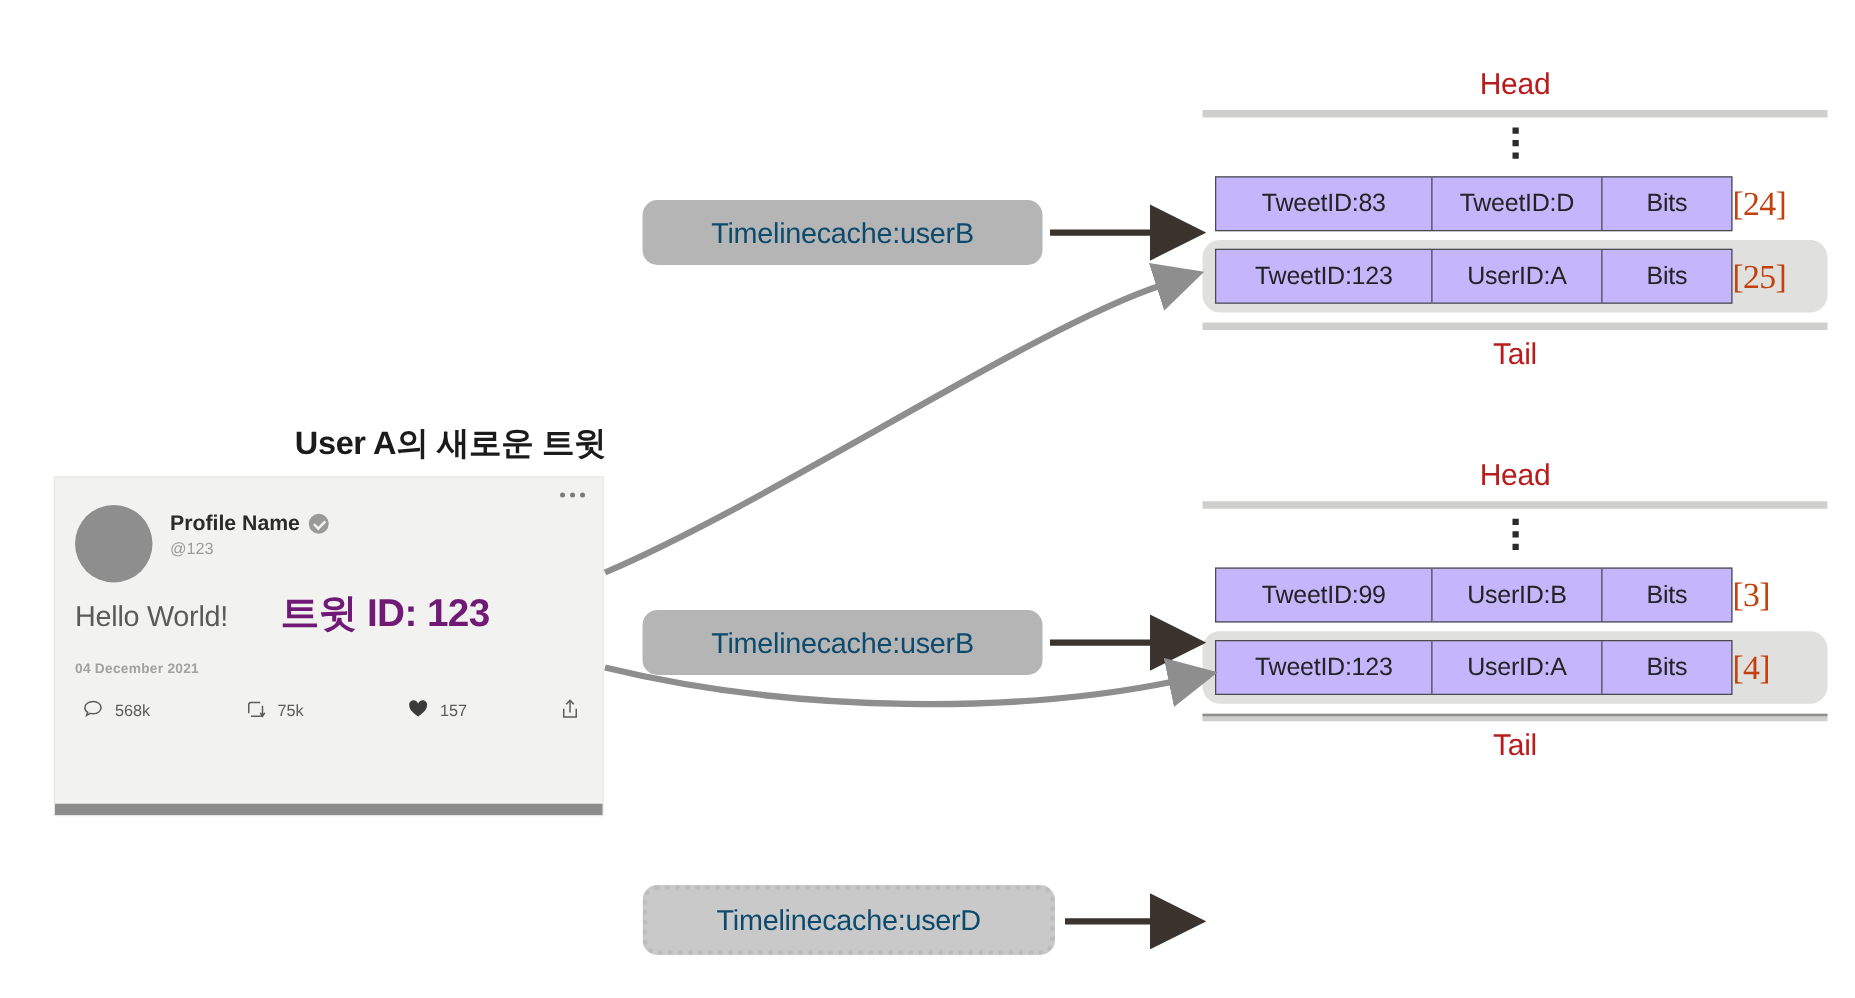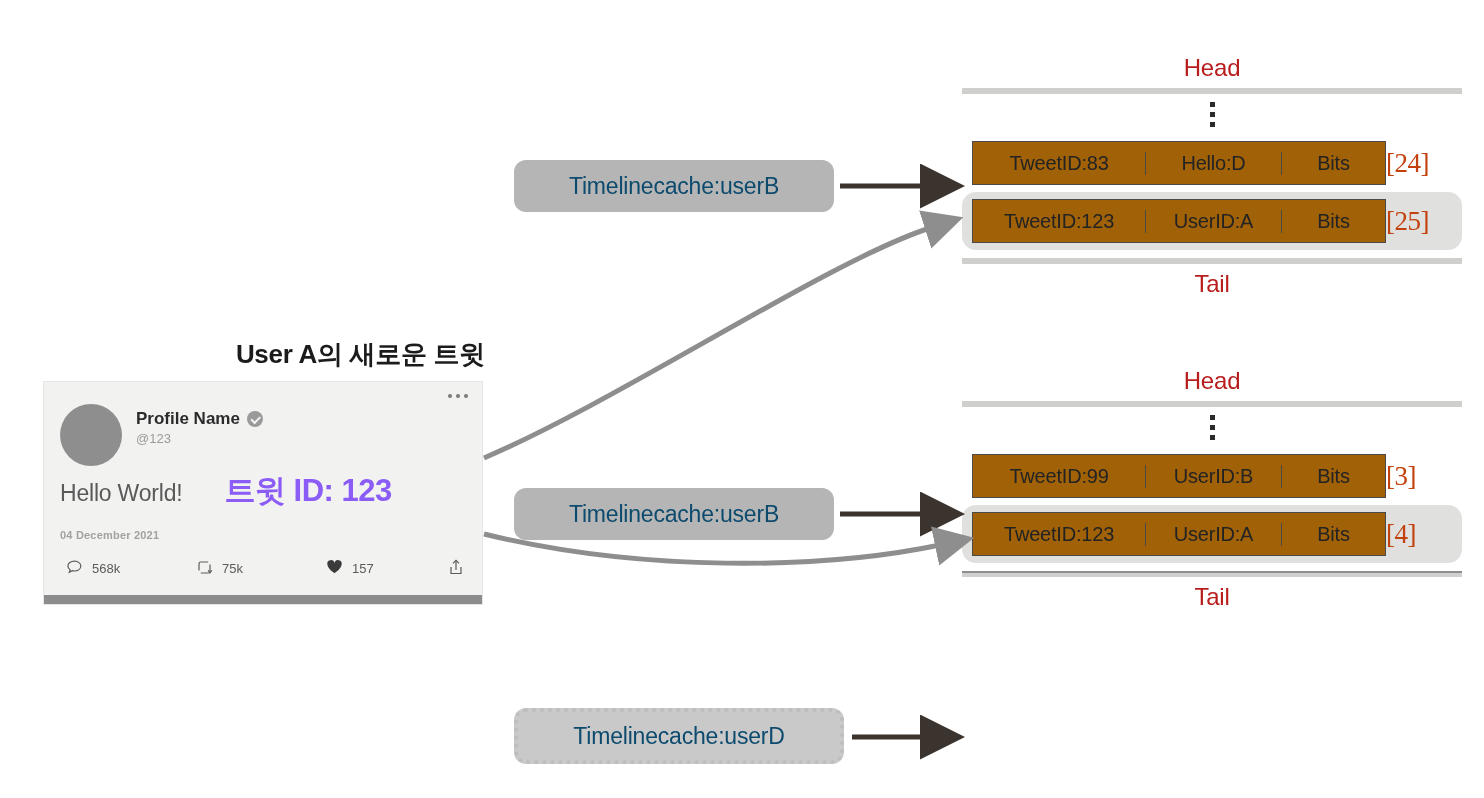--- a/index.html
+++ b/index.html
@@ -13,21 +13,21 @@
 
   
   #tweet-heading {
     position: absolute; left: 45px; top: 337px; width: 440px;
     text-align: right;
     font-size: 26px; font-weight: bold; color: #1b1b1b;
     letter-spacing: -0.3px;
   }
   #tweet-card {
     position: absolute; left: 44px; top: 382px;
-    width: 438px; height: 222px;
+    width: 438px; height: 270px;
     background: #f2f2f1;
     box-shadow: 0 0 0 1px #e6e6e4;
   }
   #tweet-card .card-bottom-bar {
     position: absolute; left: 0; right: 0; bottom: 0; height: 9px;
     background: #8c8c8c;
   }
   #more-icon {
     position: absolute; right: 14px; top: 12px;
     display: flex; gap: 4px;
@@ -53,21 +53,21 @@
     transform: rotate(-45deg);
   }
   #profile-handle { font-size: 13px; color: #9b9b9b; margin-top: 2px; }
 
   #tweet-body-row {
     position: absolute; left: 16px; top: 88px; right: 16px;
     display: flex; align-items: baseline;
   }
   #tweet-text { font-size: 23px; color: #5a5a5a; letter-spacing: -0.2px; }
   #tweet-id-label {
-    font-size: 31px; font-weight: bold; color: #8b5cf6;
+    font-size: 31px; font-weight: bold; color: #701a75;
     margin-left: 42px; letter-spacing: -0.5px;
   }
   #tweet-date {
     position: absolute; left: 16px; top: 147px;
     font-size: 11px; color: #a2a2a2; letter-spacing: .2px; font-weight: bold;
   }
 
   #tweet-stats {
     position: absolute; left: 22px; right: 18px; top: 176px;
     display: flex; align-items: center;
@@ -116,23 +116,22 @@
   }
   .ellipsis-v i { width: 5px; height: 5px; background: #2b2b2b; display: block; }
 
   .row-wrap {
     display: flex; align-items: center;
     padding: 7px 10px; border-radius: 14px;
   }
   .row-wrap.highlight { background: #e0e0df; }
   .row-box {
     display: flex; flex: 1;
-    border: 1.5px solid #4a4a4a; background: #a16207;
+    border: 1.5px solid #4a4a4a; background: #c4b5fd;
     height: 44px;
-    align-items: center;
   }
   .cell {
     display: flex; align-items: center; justify-content: center;
     font-size: 20px; color: #232323; letter-spacing: -0.2px;
   }
   .cell-tweetid { flex: 0 0 42%; border-right: 1.5px solid #4a4a4a; }
   .cell-userid  { flex: 0 0 33%; border-right: 1.5px solid #4a4a4a; }
   .cell-bits    { flex: 1; }
   .row-index {
     width: 66px; text-align: left;
@@ -223,21 +222,21 @@
     <div class="list-divider"></div>
     <div class="ellipsis-v">
         <i></i>
         <i></i>
         <i></i>
       </div>
 
     <div class="row-wrap">
       <div class="row-box">
         <div class="cell cell-tweetid">TweetID:83</div>
-        <div class="cell cell-userid">Hello:D</div>
+        <div class="cell cell-userid">TweetID:D</div>
         <div class="cell cell-bits">Bits</div>
       </div>
       <div class="row-index">[24]</div>
     </div>
 
     <div class="row-wrap highlight">
       <div class="row-box">
         <div class="cell cell-tweetid">TweetID:123</div>
         <div class="cell cell-userid">UserID:A</div>
         <div class="cell cell-bits">Bits</div>

